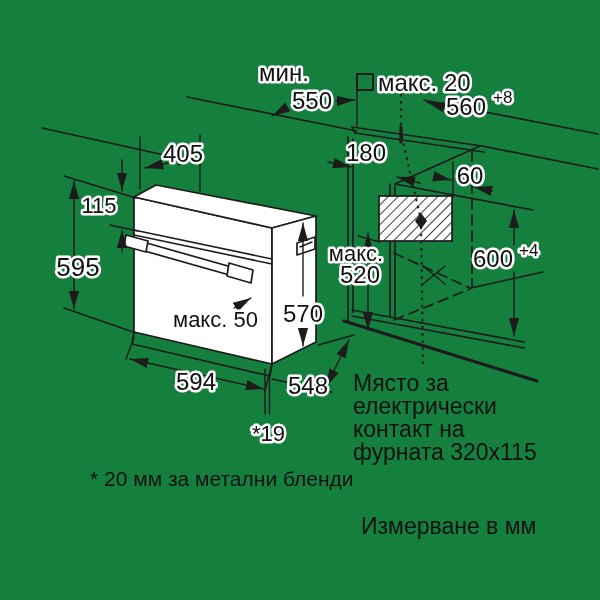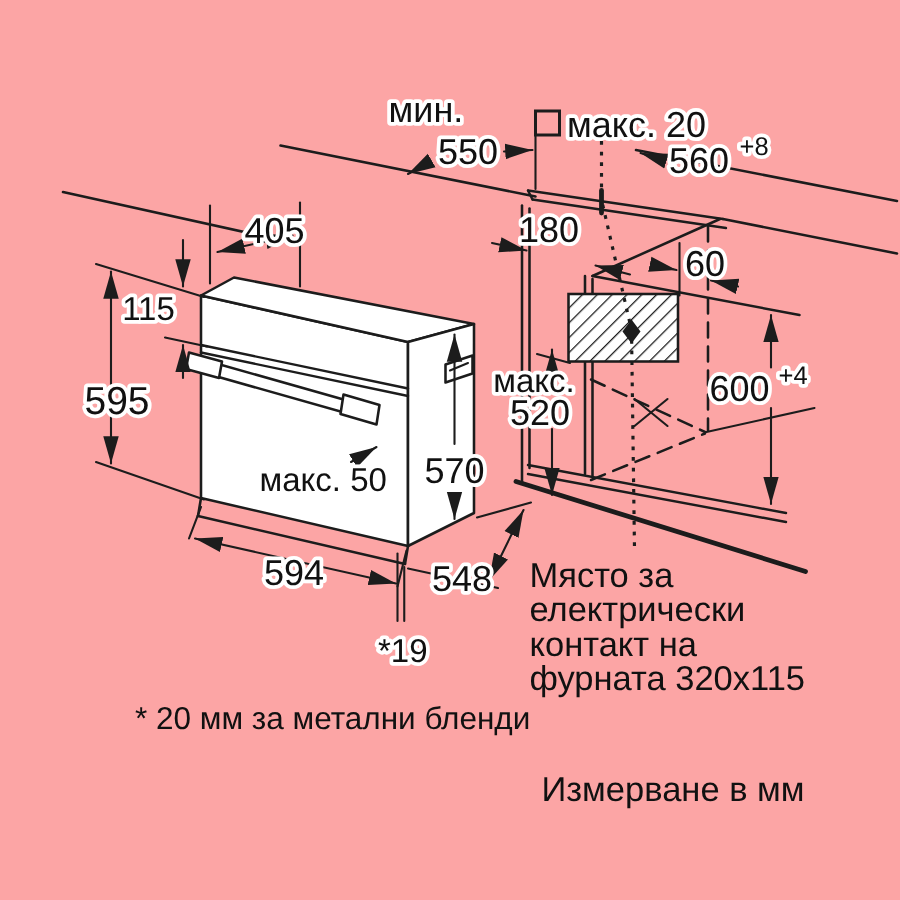--- a/index.html
+++ b/index.html
@@ -1,16 +1,16 @@
 <!DOCTYPE html>
 <html><head>
 <meta charset="utf-8">
 <style>
   html,body{margin:0;padding:0;background:#fff;}
-  .stage{width:600px;height:600px;background:#fca5a5;position:relative;overflow:hidden;}
+  .stage{width:600px;height:600px;background:#15803d;position:relative;overflow:hidden;}
   svg{display:block;}
   svg text{font-family:"Liberation Sans","DejaVu Sans",sans-serif;fill:#111;}
   svg text.dim{paint-order:stroke;stroke:#ffffff;stroke-width:5px;stroke-linejoin:round;}
   .s17{font-size:17px;}
   .s21{font-size:21px;}
   .s22{font-size:22px;}
   .s23{font-size:23px;}
   .s24{font-size:24px;}
   .s26{font-size:26px;}
   .ln{stroke:#1c1c1c;stroke-width:1.7;fill:none;stroke-linecap:round;stroke-linejoin:round;}

